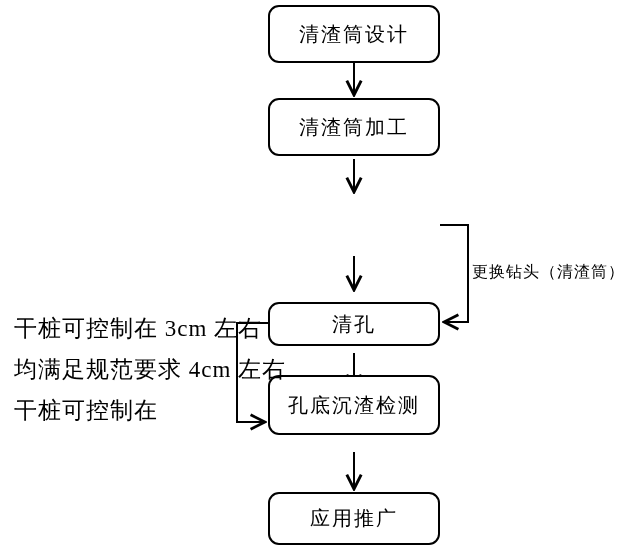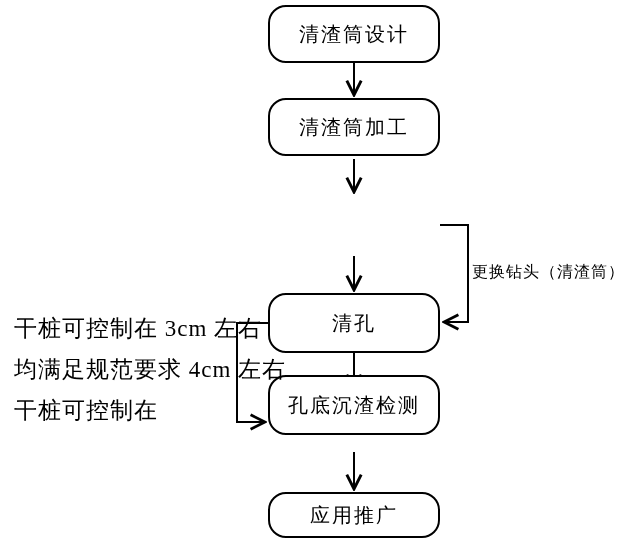--- a/index.html
+++ b/index.html
@@ -22,21 +22,21 @@
     top: 0;
     width: 644px;
     height: 558px;
   }
   .flow-box {
     position: absolute;
     left: 268px;
     width: 172px;
     box-sizing: border-box;
     border: 2px solid #000000;
-    border-radius: 18px;
+    border-radius: 11px;
     background: #ffffff;
     display: flex;
     align-items: center;
     justify-content: center;
     font-size: 20px;
     letter-spacing: 2px;
     white-space: nowrap;
   }
   .right-label {
     position: absolute;
@@ -81,29 +81,29 @@
 
   <div class="flow-box" style="top:5px;  height:58px;">
     <span>清渣筒设计</span>
   </div>
 
   <div class="flow-box" style="top:98px; height:58px;">
     <span>清渣筒加工</span>
   </div>
 
 
-  <div class="flow-box" style="top:293px;height:60px;text-align:center;">
+  <div class="flow-box" style="top:302px;height:44px;text-align:center;">
     <span>清孔</span>
   </div>
 
   <div class="flow-box" style="top:375px;height:60px;">
     <span>孔底沉渣检测</span>
   </div>
 
-  <div class="flow-box" style="top:492px;height:46px;">
+  <div class="flow-box" style="top:492px;height:53px;">
     <span>应用推广</span>
   </div>
 
   <div class="right-label">更换钻头（清渣筒）</div>
 
   <div class="left-note">
     <div>干桩可控制在 3cm 左右</div>
     <div>均满足规范要求 4cm 左右</div>
     <div>干桩可控制在</div>
   </div>

